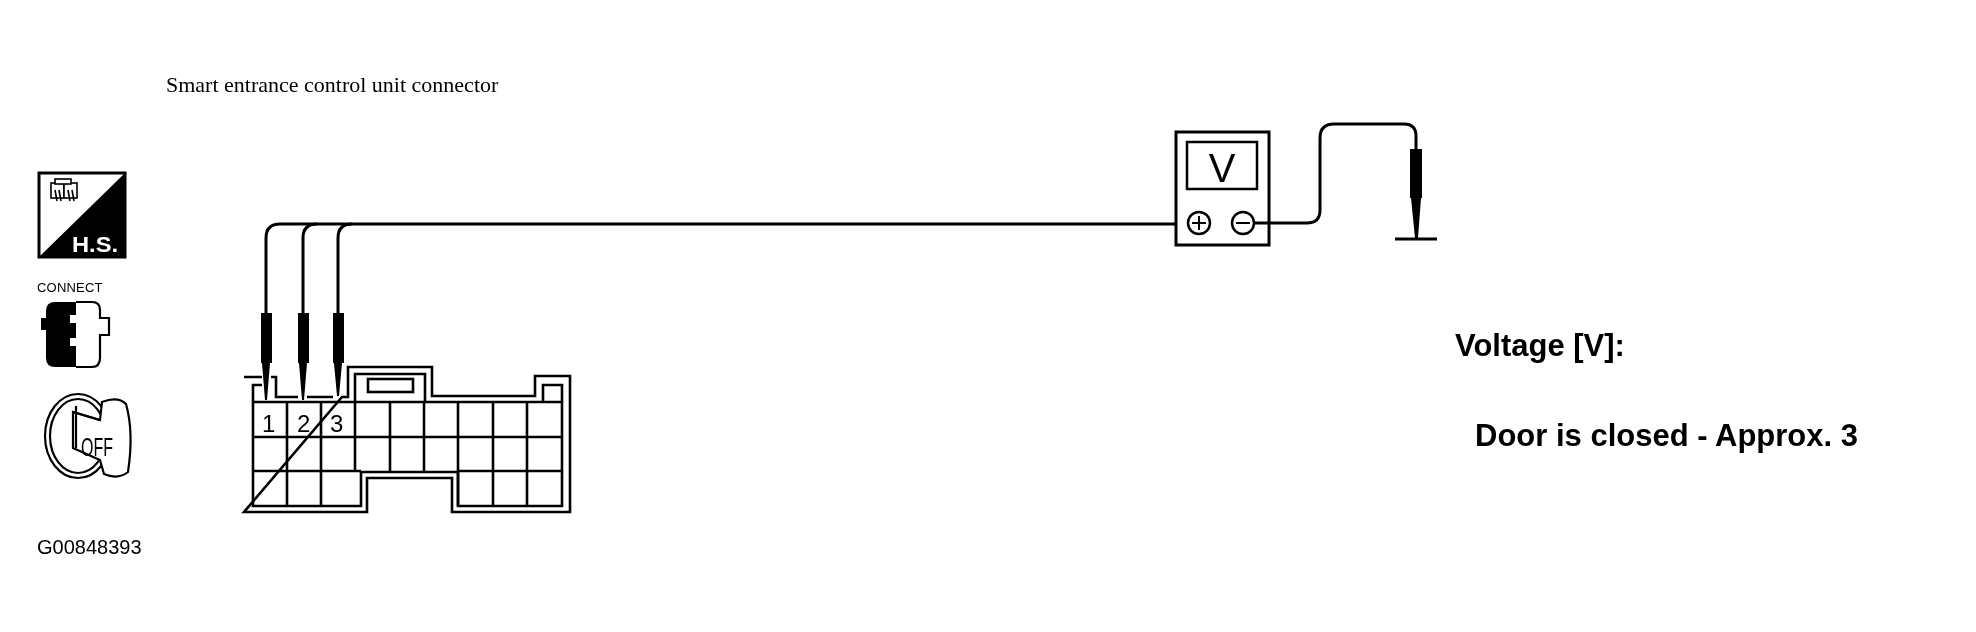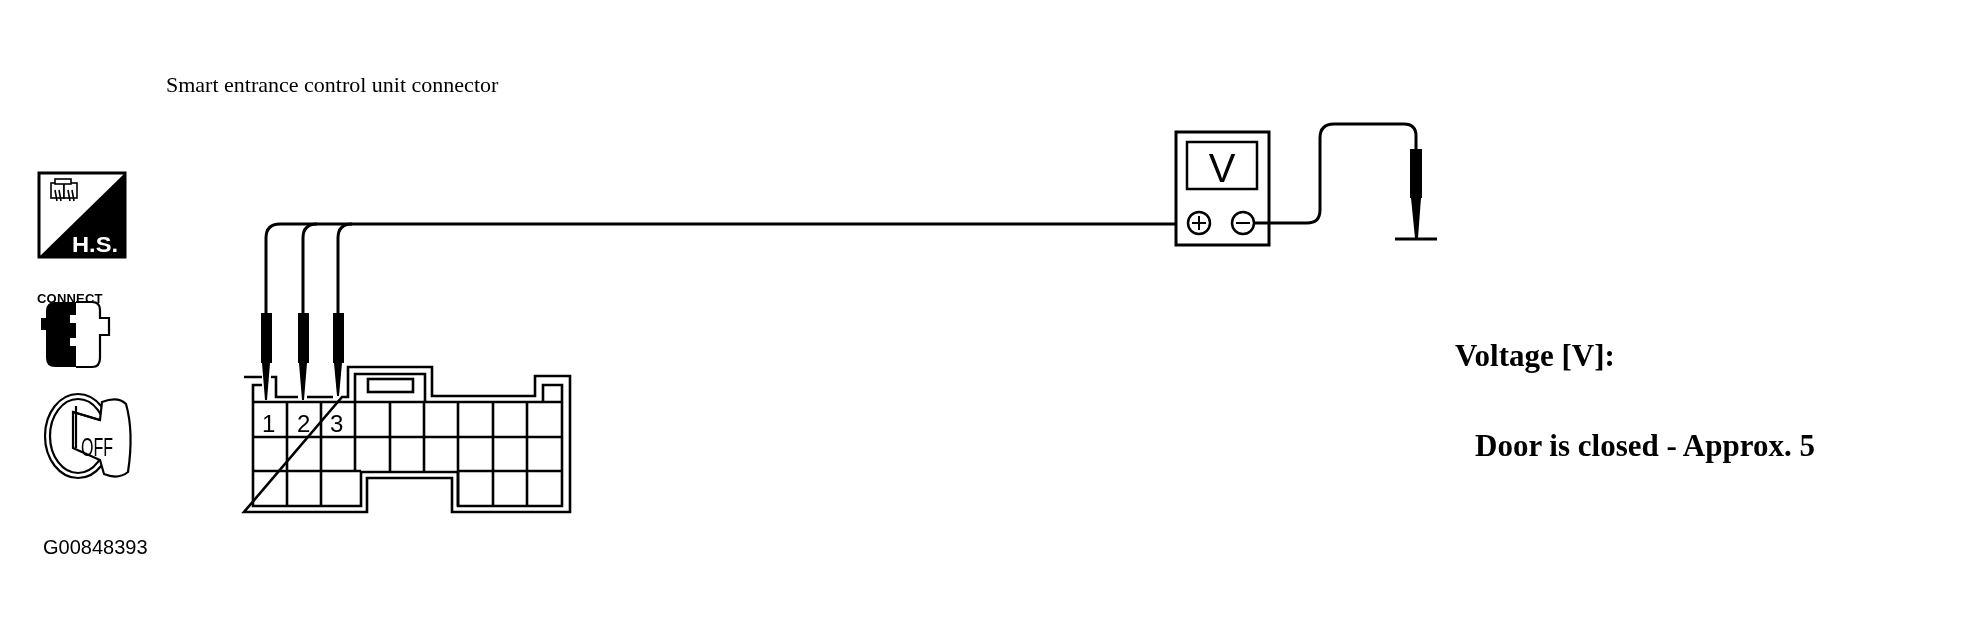--- a/index.html
+++ b/index.html
@@ -1,21 +1,21 @@
 <!DOCTYPE html>
 <html><head>
 <meta charset="utf-8">
 <style>
   html, body { margin:0; padding:0; background:#ffffff; }
   body { width:1976px; height:632px; position:relative; overflow:hidden; font-family:"Liberation Sans", sans-serif; color:#000; }
   .abs { position:absolute; }
   #title { left:166px; top:72px; font-size:22px; white-space:nowrap;font-family:Liberation Serif, serif; }
-  #fig-id { left:37px; top:536px; font-size:20px; white-space:nowrap;margin-left:6px; }
-  #connect-label { left:37px; top:291px; font-size:13px; font-weight:bold; white-space:nowrap; letter-spacing:0.2px; }
-  #voltage-block { left:1455px; top:281px; font-size:31px; font-weight:bold; line-height:30px; white-space:pre;font-family:Liberation Serif, serif; }
+  #fig-id { left:37px; top:536px; font-size:20px; white-space:nowrap; }
+  #connect-label { left:37px; top:280px; font-size:13px; font-weight:normal; white-space:nowrap; letter-spacing:0.2px; }
+  #voltage-block { left:1455px; top:271px; font-size:31px; font-weight:bold; line-height:30px; white-space:pre; }
   #voltage-block .line { display:block; }
   #voltage-block .indent { padding-left:20px; }
   svg.diagram { position:absolute; left:0; top:0; }
 </style>
 </head>
 <body>
 
 <div id="title" class="abs">Smart entrance control unit connector</div>
 
 <svg class="diagram" width="1976" height="632" viewBox="0 0 1976 632">
@@ -116,16 +116,16 @@
     <rect x="1410" y="149" width="12" height="49" fill="#000"></rect>
     <polygon points="1411,198 1421,198 1418,238 1415,238" fill="#000"></polygon>
     <line x1="1395" y1="239" x2="1437" y2="239" stroke="#000" stroke-width="3"></line>
   </g>
 </svg>
 
 <div id="connect-label" class="abs">CONNECT</div>
 
 <div id="voltage-block" class="abs">
   <span class="line">Voltage [V]:</span>
-  <span class="line indent">Door is closed - Approx. 5</span>
+  <span class="line indent">Door is closed - Approx. 3</span>
 </div>
 
 <div id="fig-id" class="abs">G00848393</div>
 
 </body></html>

